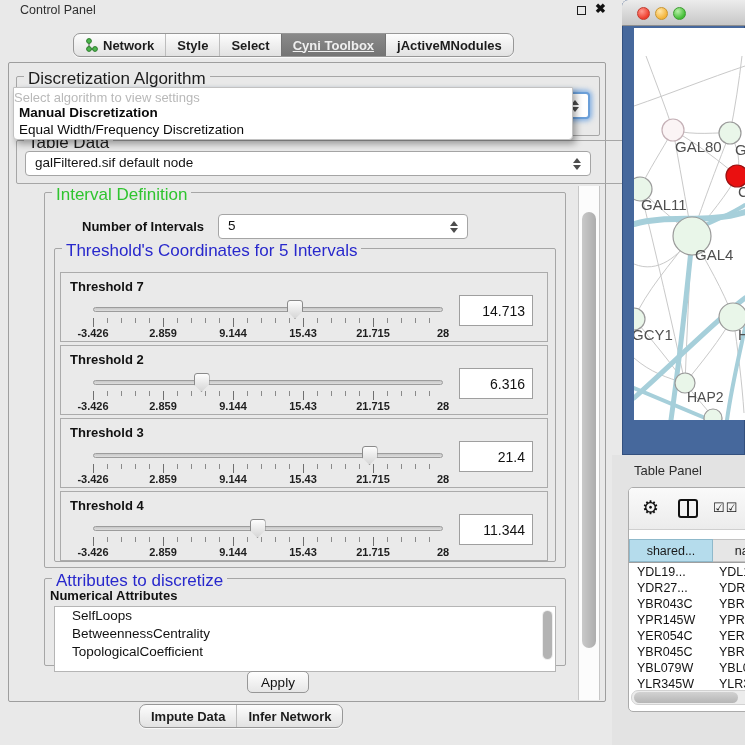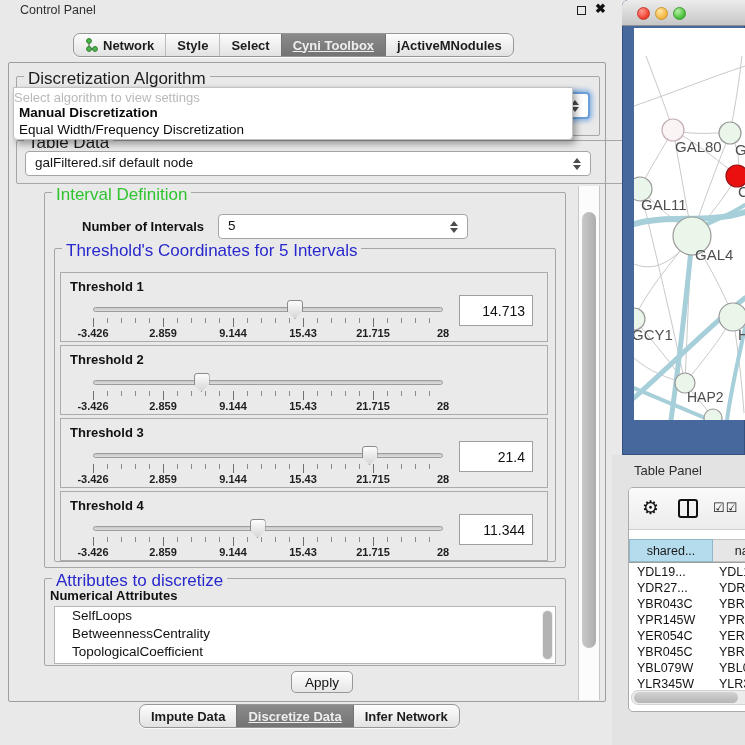--- a/index.html
+++ b/index.html
@@ -64,27 +64,27 @@
                  background:repeating-linear-gradient(to right,#6f6f6f 0 1px,transparent 1px 20%); }
   .tick-labels { position:absolute; left:0; right:0; top:26px; height:12px; font-size:11px; font-weight:600; color:#1e1e1e; }
   .tick-labels span { position:absolute; transform:translateX(-50%); white-space:nowrap; }
   .tick-labels span:nth-of-type(1){ left:0; } .tick-labels span:nth-of-type(2){ left:20%; }
   .tick-labels span:nth-of-type(3){ left:40%; } .tick-labels span:nth-of-type(4){ left:60%; }
   .tick-labels span:nth-of-type(5){ left:80%; } .tick-labels span:nth-of-type(6){ left:100%; }
   .valbox { position:absolute; right:14px; top:22px; width:74px; height:31px; background:#fff; border:1px solid #9f9f9f;
             font-family:"Liberation Sans",sans-serif; font-size:14px; color:#111; text-align:right; padding:12px 7px; }
 
   
-  #attr-list { position:absolute; left:54px; top:606px; width:502px; height:58px; background:#fff; border:1px solid #b5b5b5; overflow:hidden; }
+  #attr-list { position:absolute; left:54px; top:606px; width:502px; height:66px; background:#fff; border:1px solid #b5b5b5; overflow:hidden; }
   #attr-list .item { font-size:13.5px; color:#111; padding:1px 0 1px 17px; height:18px; white-space:nowrap; }
   #attr-scroll { position:absolute; right:2px; top:3px; width:11px; height:50px; background:#ededed; border-radius:6px; }
   #attr-scroll .th { position:absolute; left:1px; top:1px; width:9px; height:48px; background:#b3b3b3; border-radius:5px; }
 
   .pushbtn { position:absolute; background:linear-gradient(#fefefe,#e6e6e6); border:1px solid #979797; border-radius:5px;
-             font-size:13.5px; color:#111; text-align:center;margin-left:44px; }
+             font-size:13.5px; color:#111; text-align:center; }
 
   
   #net-window { left:622px; top:0; width:123px; height:455px; background:#46689c; border-radius:6px 0 0 0; box-shadow:inset 0 0 0 1px #33507e; }
   #net-titlebar { position:absolute; left:0; top:0; width:123px; height:26px; background:linear-gradient(#ececec,#c7c7c7);
                   border-bottom:1px solid #8e8e8e; border-radius:6px 0 0 0; }
   .light { position:absolute; top:7px; width:13px; height:13px; border-radius:50%; }
   #light-red   { left:15px; background:radial-gradient(circle at 35% 30%, #ff9b90, #ee3c2c 70%); border:1px solid #c23a2e; }
   #light-yellow{ left:33px; background:radial-gradient(circle at 35% 30%, #ffe6a8, #f4b43a 70%); border:1px solid #c9952f; }
   #light-green { left:51px; background:radial-gradient(circle at 35% 30%, #b8f0a8, #43bd35 70%); border:1px solid #3d9c32; }
   #net-canvas { position:absolute; left:12px; top:28px; width:111px; height:392px; background:#fff; overflow:hidden; }
@@ -179,21 +179,21 @@
   <div class="combo" style="left:218px; top:214px; width:250px; height:25px;">
     <span>5</span>
     <span class="spinner"></span>
   </div>
 
   <div class="groupbox" style="left:54px; top:248px; width:502px; height:314px;">
     <span class="gtitle blue">Threshold's Coordinates for 5 Intervals</span>
   </div>
 
   <div class="tpanel" style="top:272px;">
-    <div class="tname">Threshold 1</div>
+    <div class="tname">Threshold 7</div>
     <div class="slider">
       <div class="track"></div>
       <div class="ticks-minor"></div>
       <div class="ticks-major"></div>
       <div class="tick-labels">
           <span>-3.426</span>
           <span>2.859</span>
           <span>9.144</span>
           <span>15.43</span>
           <span>21.715</span>
@@ -213,20 +213,21 @@
       <div class="tick-labels">
           <span>-3.426</span>
           <span>2.859</span>
           <span>9.144</span>
           <span>15.43</span>
           <span>21.715</span>
           <span>28</span>
         </div>
       <div class="thumb" style="left: calc(31% - 8px);"></div>
     </div>
+    <input class="valbox" value="6.316" style="">
   </div>
 
   <div class="tpanel" style="top:418px;">
     <div class="tname">Threshold 3</div>
     <div class="slider">
       <div class="track"></div>
       <div class="ticks-minor"></div>
       <div class="ticks-major"></div>
       <div class="tick-labels">
           <span>-3.426</span>
@@ -273,23 +274,20 @@
     <div id="attr-scroll">
         <div class="th"></div>
       </div>
   </div>
 
   <button class="pushbtn" style="left:247px; top:671px; width:62px; height:22px;">Apply</button>
 
   <div class="segbar" style="left:139px; top:704px;">
     <div class="seg">
         <span>Impute Data</span>
-      </div>
-    <div class="seg active">
-        <span>Discretize Data</span>
       </div>
     <div class="seg">
         <span>Infer Network</span>
       </div>
   </div>
 
   <div class="abs" id="net-window">
     <div id="net-titlebar">
       <span class="light" id="light-red"></span>
       <span class="light" id="light-yellow"></span>

